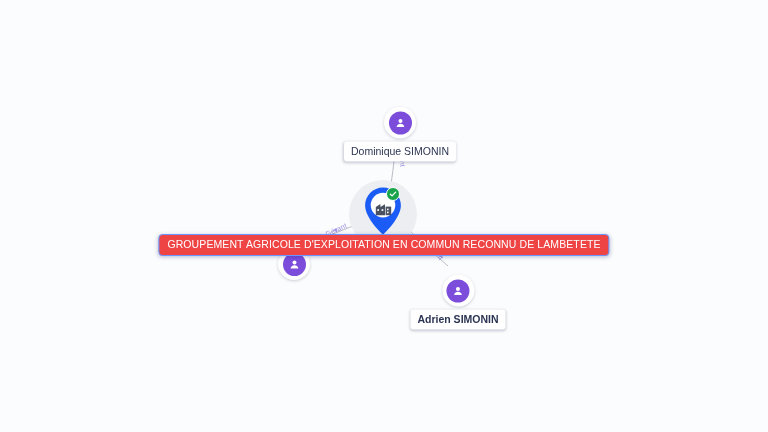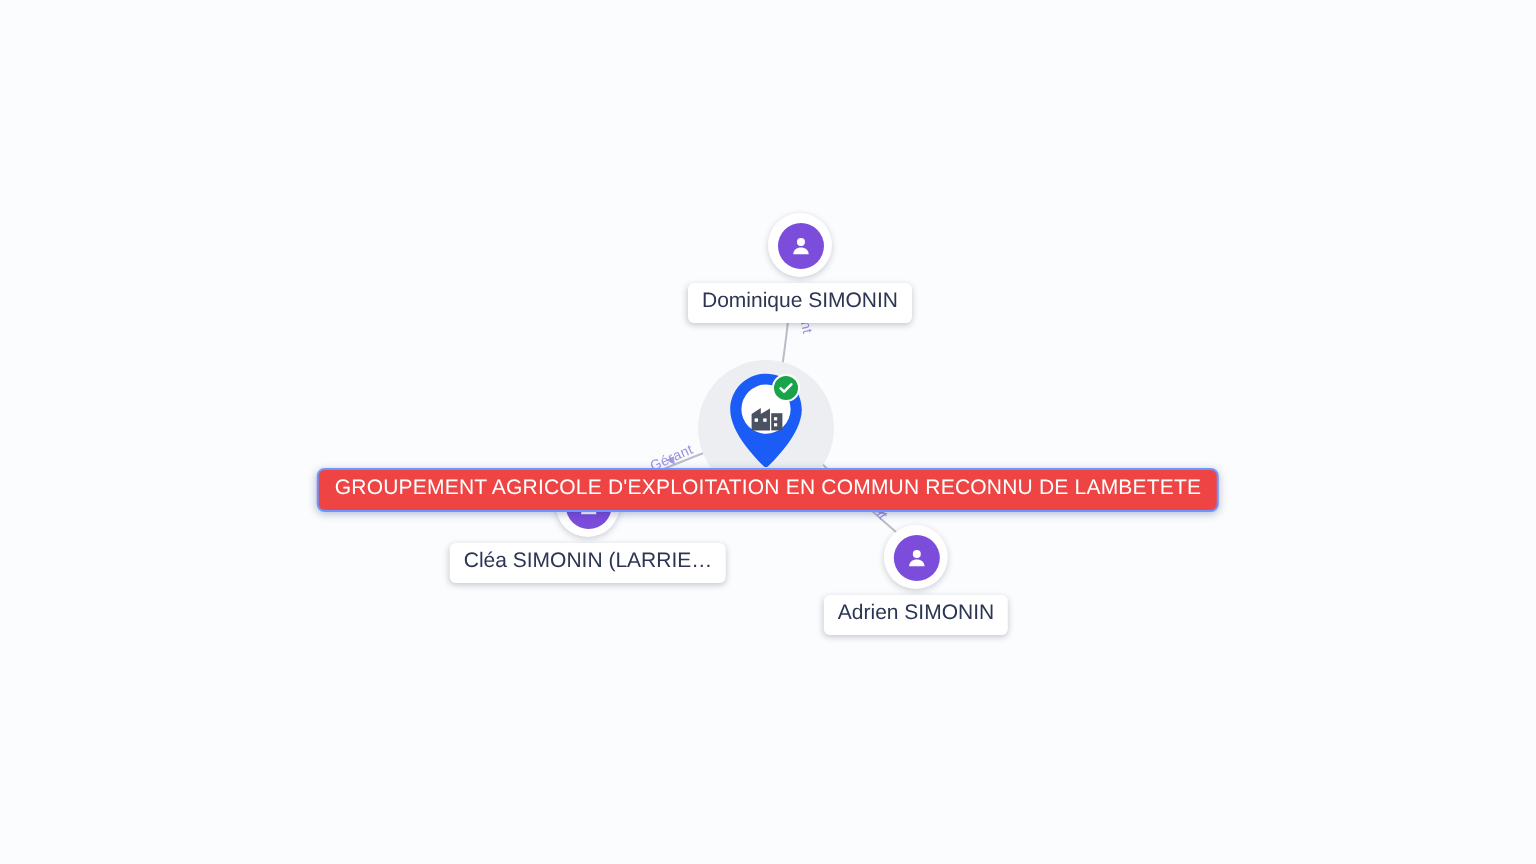--- a/index.html
+++ b/index.html
@@ -179,24 +179,23 @@
 
   <div class="node" style="left:294px; top:264px;">
     <div class="person-halo">
       <div class="person-disc">
         <svg width="13" height="13" viewBox="0 0 24 24" aria-hidden="true">
           <circle cx="12" cy="8.2" r="3.7" fill="#ffffff"></circle>
           <path d="M4.9 19.6c0-3.9 3.2-6.2 7.1-6.2s7.1 2.3 7.1 6.2z" fill="#ffffff"></path>
         </svg>
       </div>
     </div>
-    <div class="label-pill">Cléa SIMONIN (LARRIE…</div>
-  </div>
-
-  <div class="node" style="left:458px; top:290px;">
+  </div>
+
+  <div class="node" style="left:458px; top:302px;font-weight:bold;">
     <div class="person-halo">
       <div class="person-disc">
         <svg width="13" height="13" viewBox="0 0 24 24" aria-hidden="true">
           <circle cx="12" cy="8.2" r="3.7" fill="#ffffff"></circle>
           <path d="M4.9 19.6c0-3.9 3.2-6.2 7.1-6.2s7.1 2.3 7.1 6.2z" fill="#ffffff"></path>
         </svg>
       </div>
     </div>
     <div class="label-pill">Adrien SIMONIN</div>
   </div>

